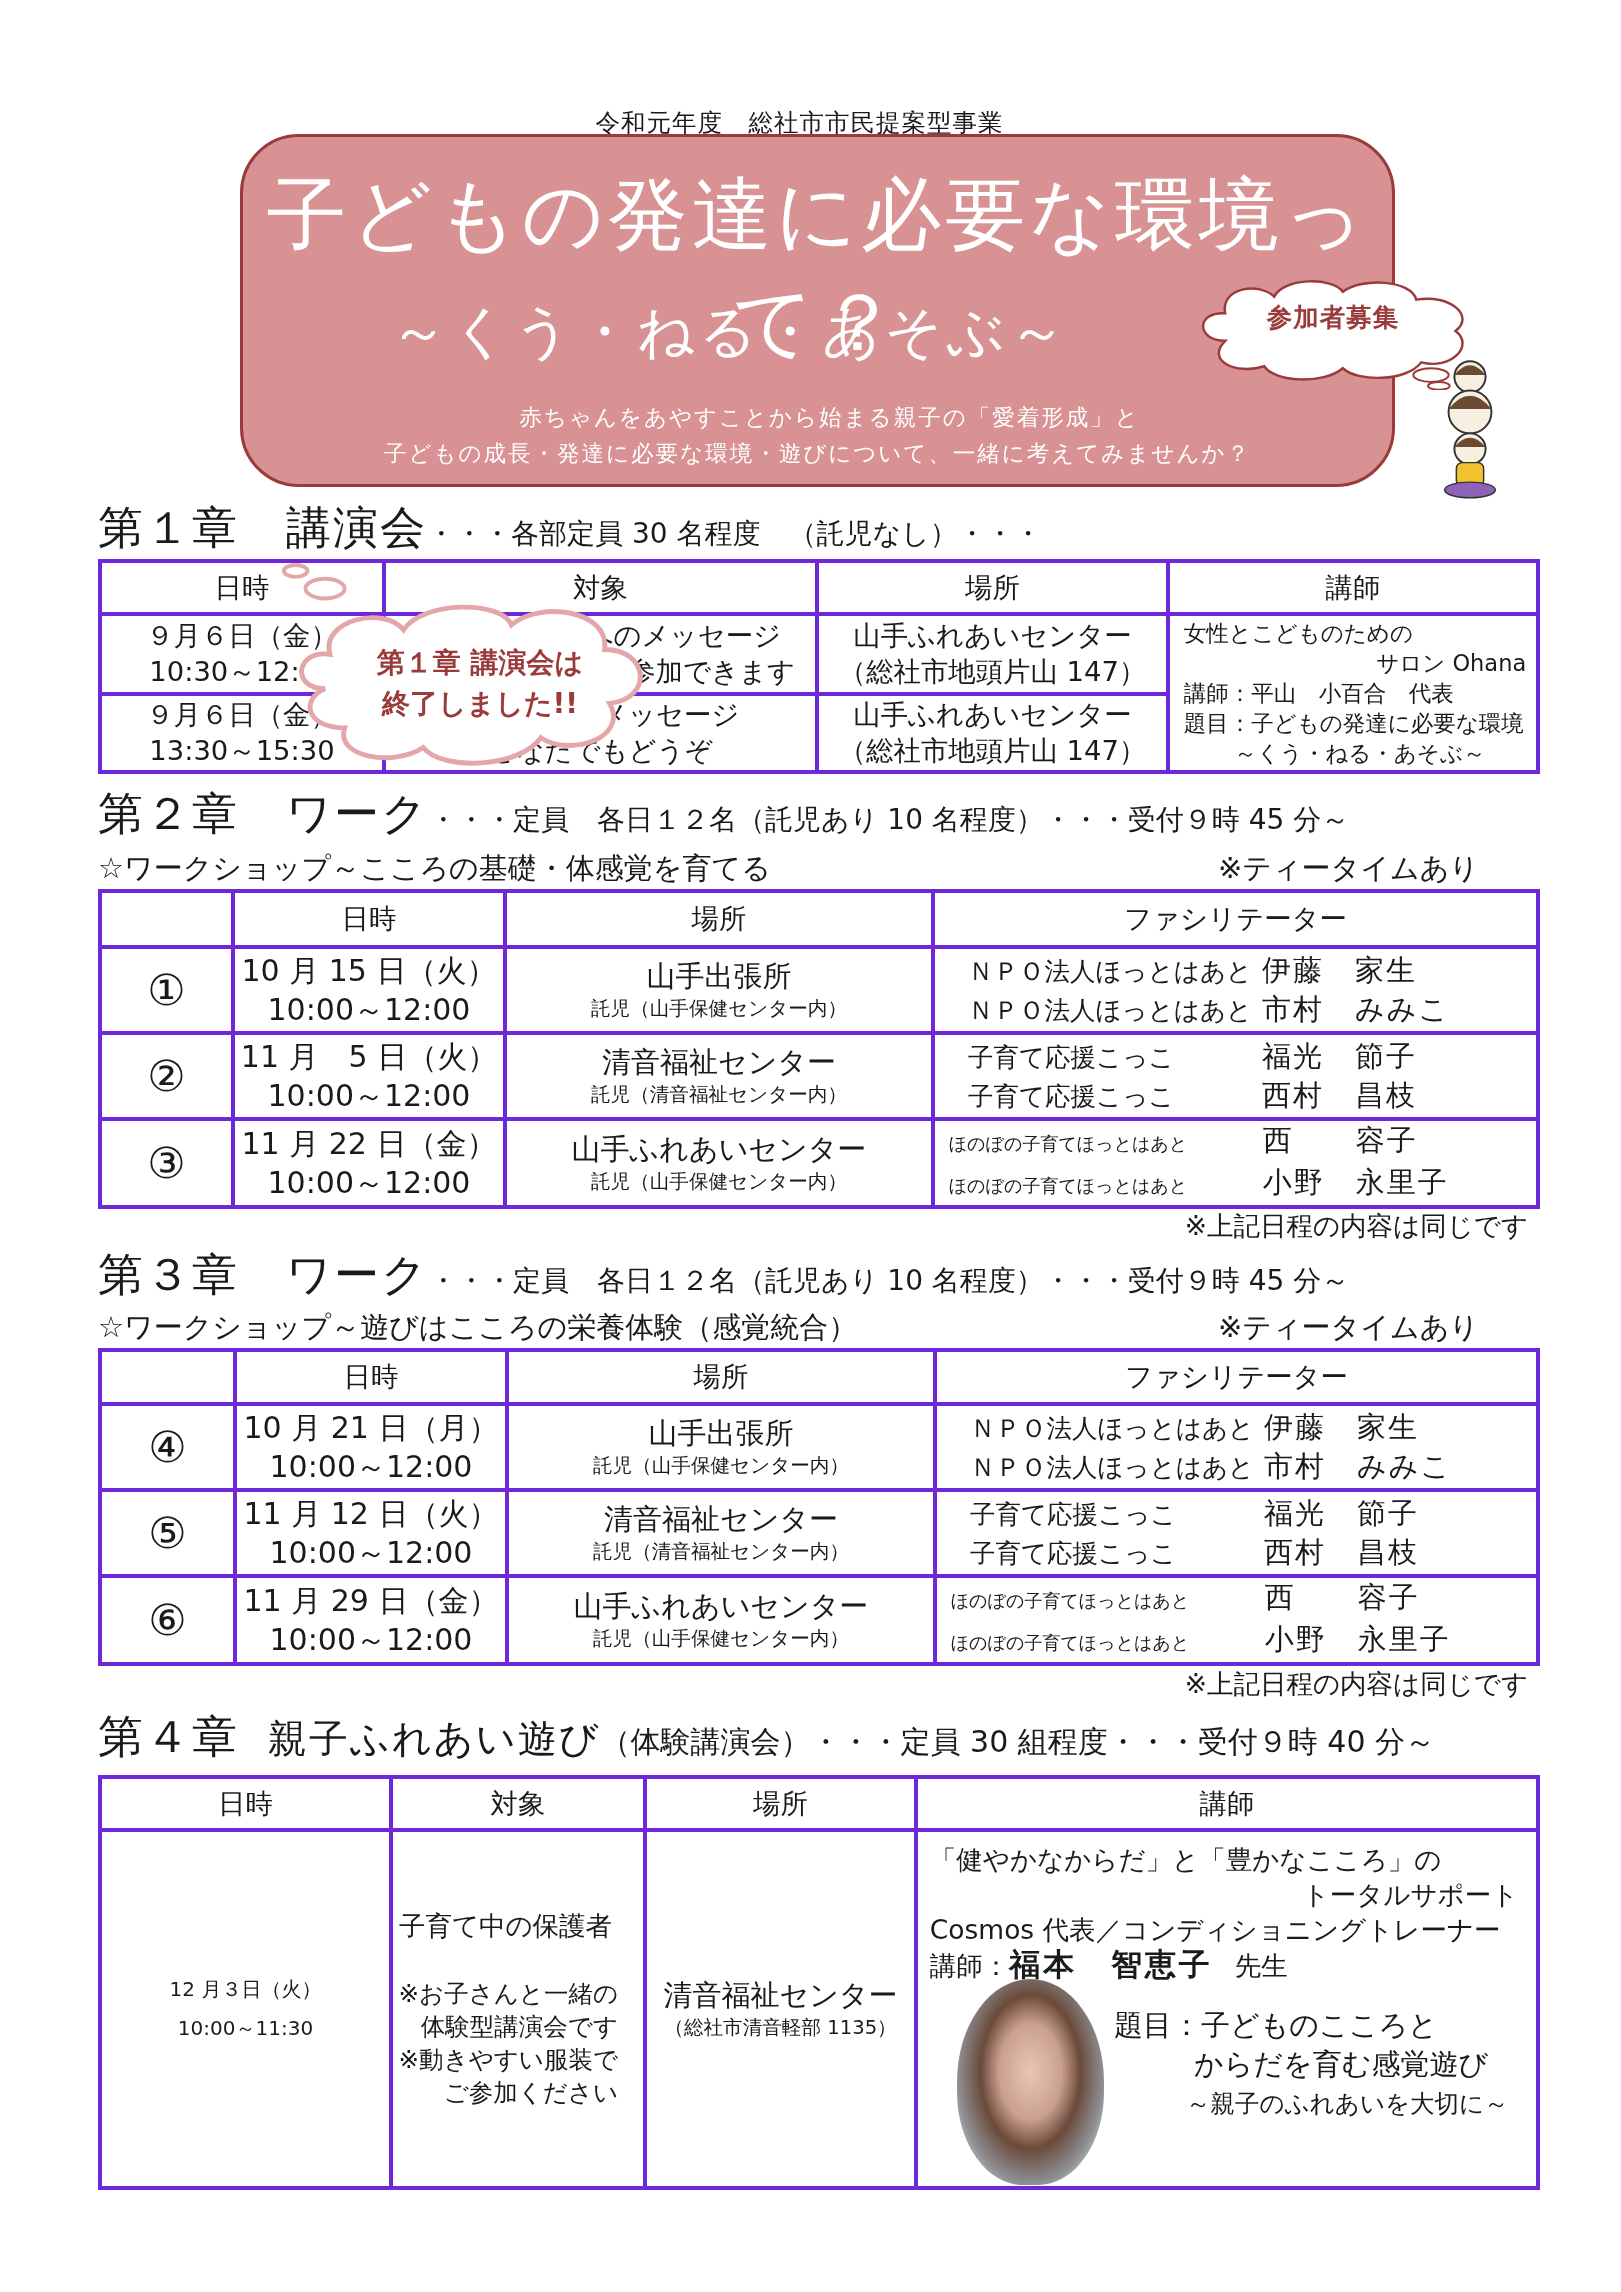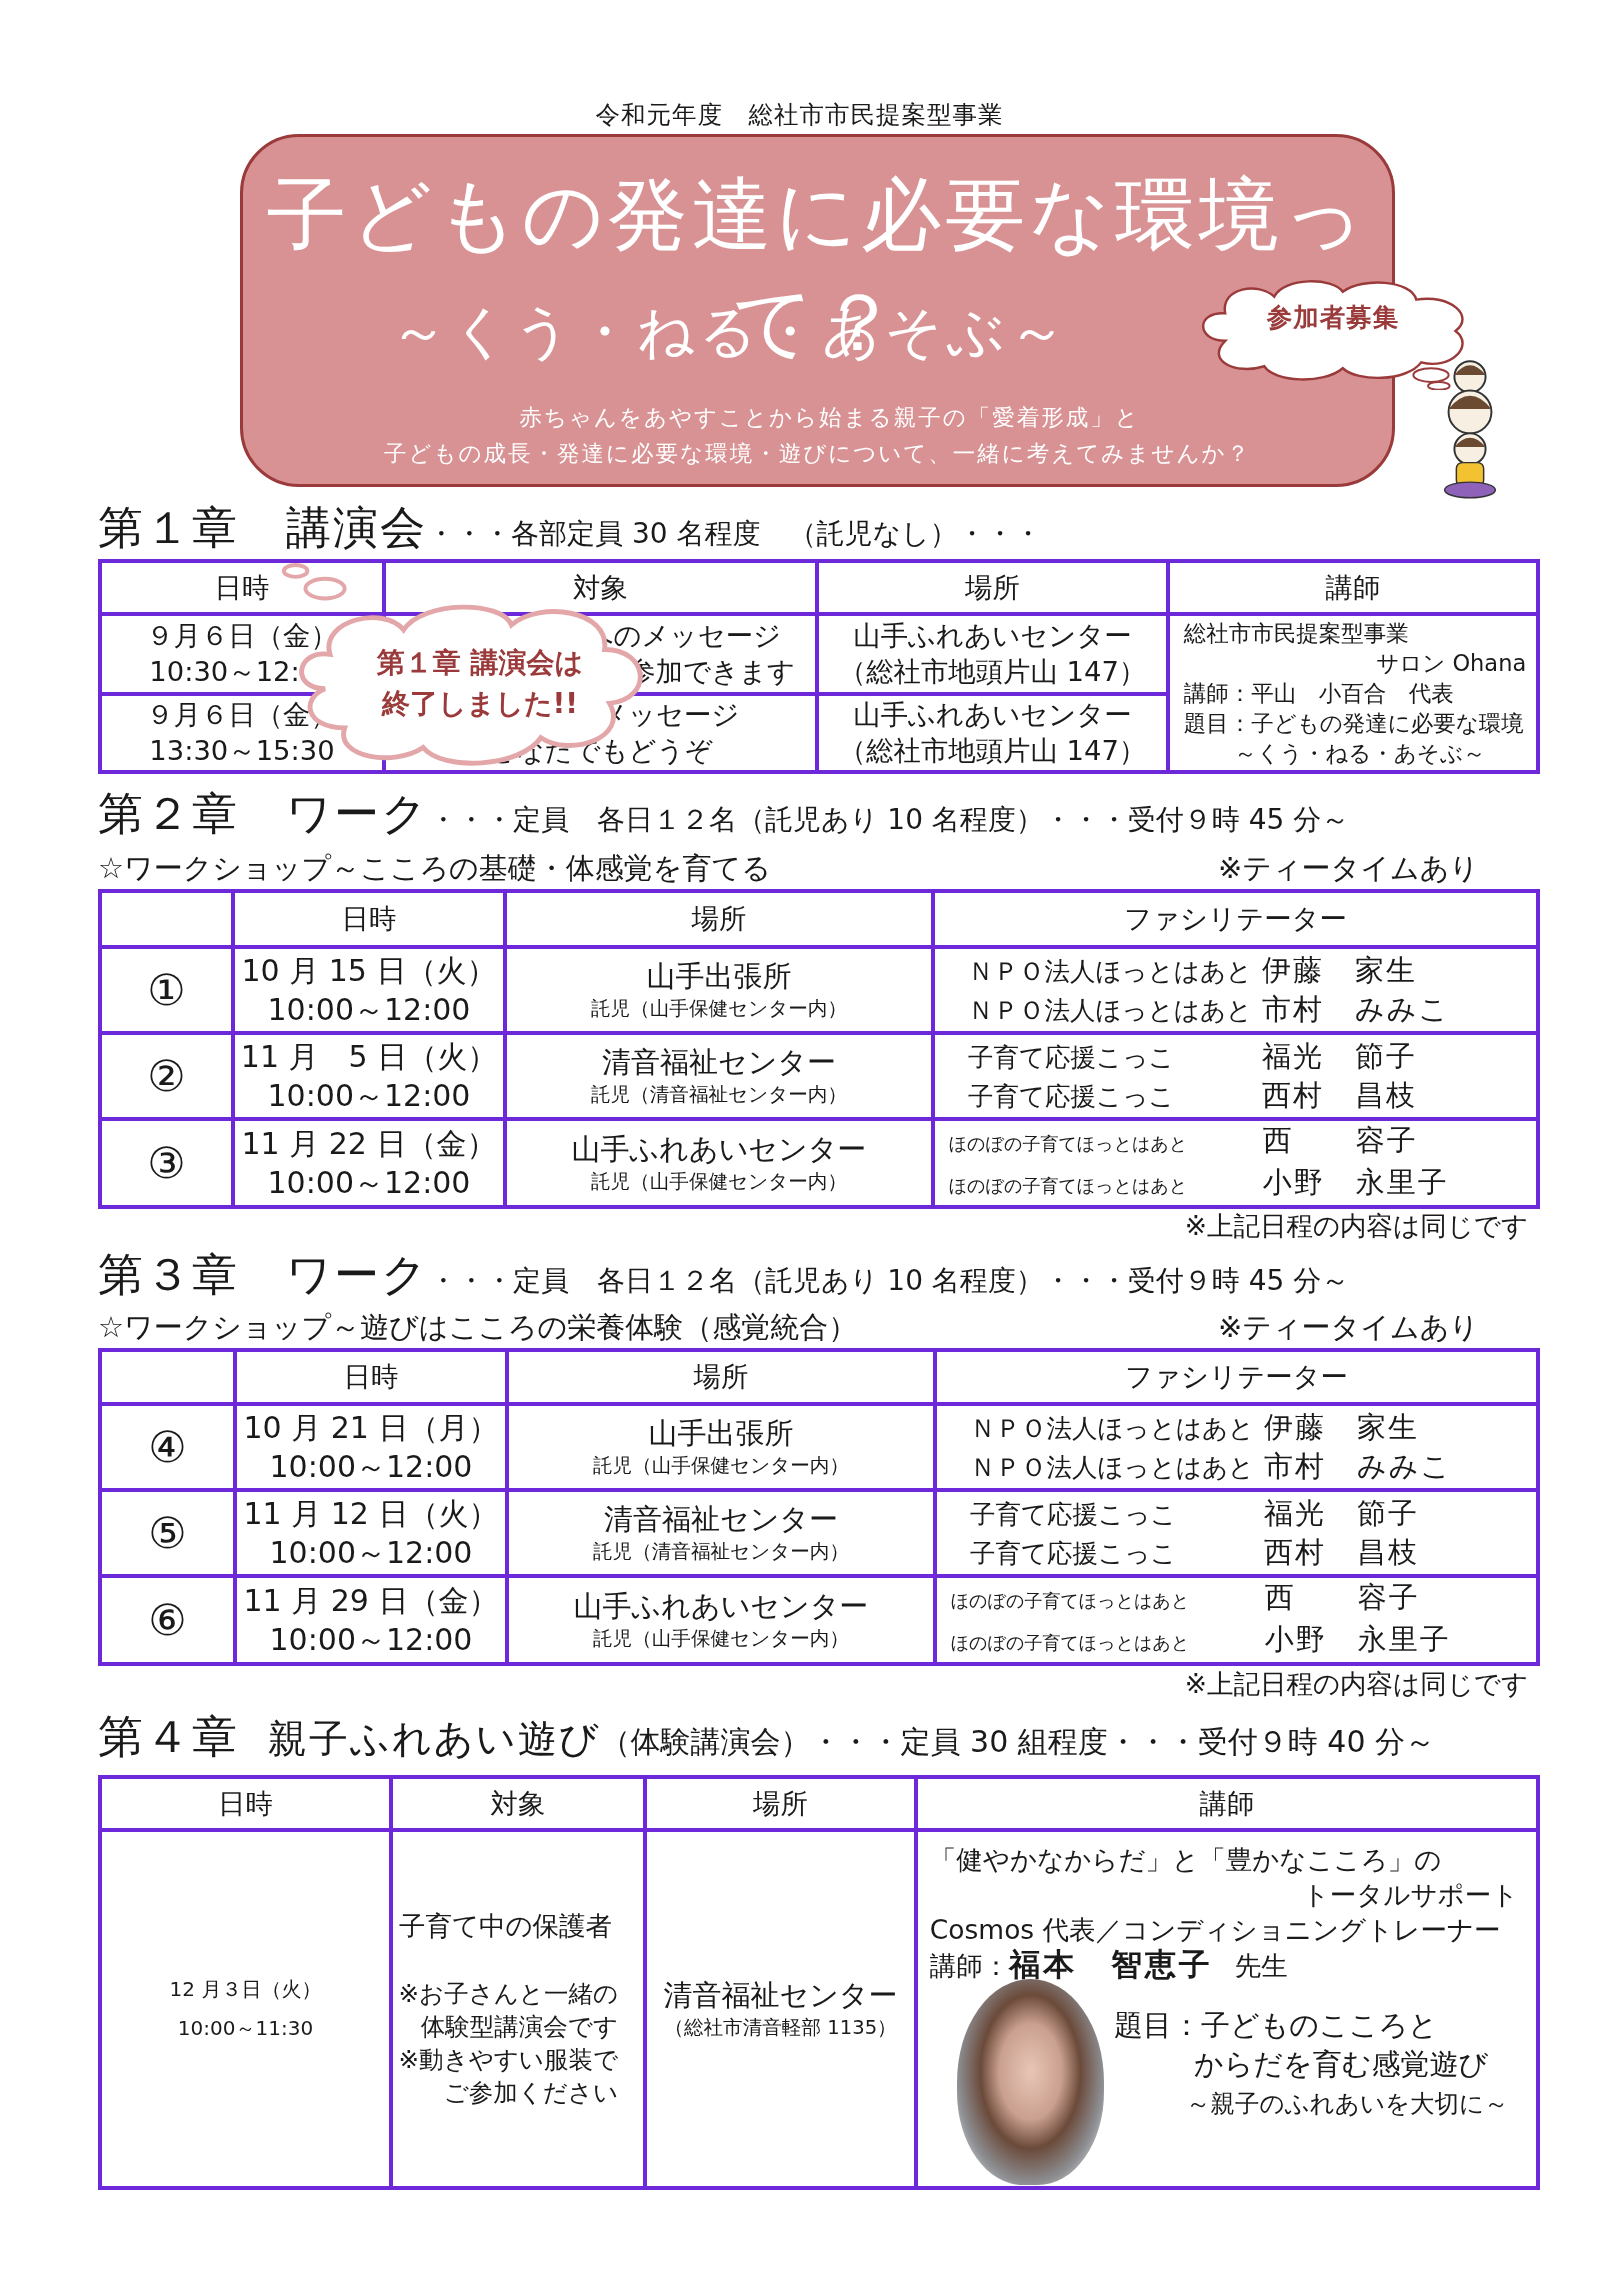--- a/index.html
+++ b/index.html
@@ -4,21 +4,21 @@
 <style>
   * { box-sizing: border-box; margin: 0; padding: 0; }
   body {
     width: 1621px; height: 2293px; background: #ffffff; position: relative;
     font-family: "DejaVu Sans", "Liberation Sans", sans-serif; color: #1a1a1a;
     overflow: hidden;
   }
   .abs { position: absolute; }
 
   
-  .pre-title { left: 0; width: 1599px; top: 98px; text-align: center; font-size: 24.5px; letter-spacing: 1px; }
+  .pre-title { left: 0; width: 1599px; top: 106px; text-align: center; font-size: 24.5px; letter-spacing: 1px; }
   .title-box {
     left: 240px; top: 134px; width: 1155px; height: 353px;
     background: #d99294; border: 3.9px solid #9b3a3a; border-radius: 59px;
   }
   .title-main { left: 240px; width: 1155px; top: 162px; text-align: center; color: #fff; font-size: 80px; letter-spacing: 3.9px; font-weight: normal; }
   .title-sub { left: 240px; width: 980px; top: 294px; text-align: center; color: #fff; font-size: 57px; letter-spacing: 3.9px; }
   .title-desc { left: 240px; width: 1155px; text-align: center; color: #fff; font-size: 22.5px; letter-spacing: 2px; }
   .title-desc.l1 { top: 402px; margin-left: 12px; }
   .title-desc.l2 { top: 438px; }
 
@@ -116,21 +116,21 @@
         </td>
     <td>
           <div>子育て中の方へのメッセージ</div>
           <div>お子さんと一緒に参加できます</div>
         </td>
     <td>
           <div>山手ふれあいセンター</div>
           <div>（総社市地頭片山 147）</div>
         </td>
     <td rowspan="2" class="lect">
-      <div>総社市市民提案型事業</div>
+      <div>女性とこどものための</div>
       <div style="text-align:right; padding-right:9.8px;">サロン Ohana</div>
       <div>講師：平山　小百合　代表</div>
       <div>題目：子どもの発達に必要な環境</div>
       <div style="text-align:center;">～くう・ねる・あそぶ～</div>
     </td>
   </tr>
   <tr style="height:78px">
     <td>
           <div>９月６日（金）</div>
           <div>13:30～15:30</div>

